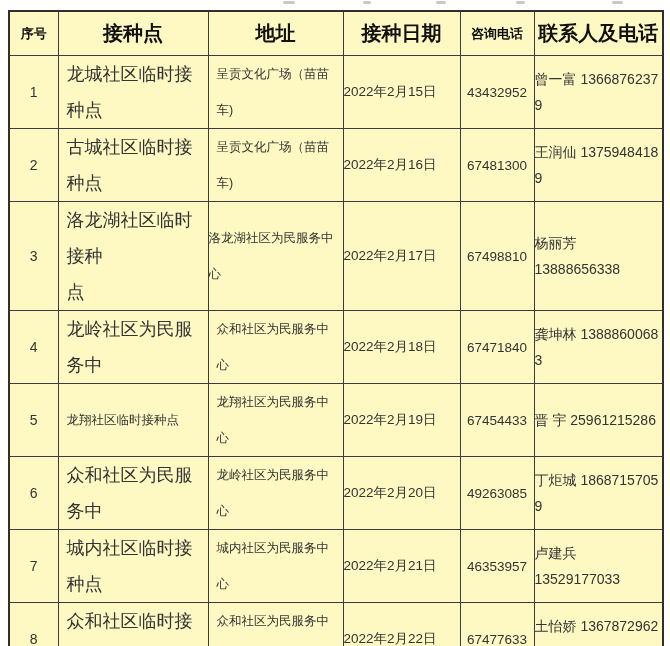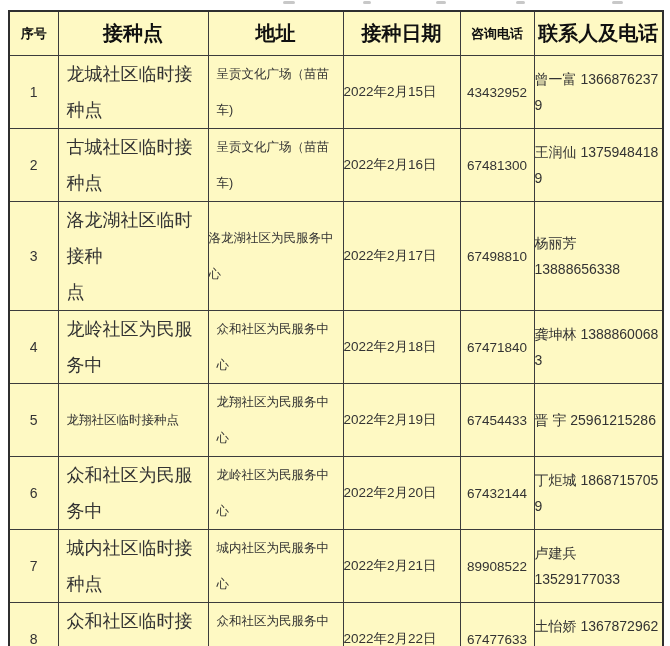--- a/index.html
+++ b/index.html
@@ -132,31 +132,31 @@
       <td class="c-date">2022年2月19日</td>
       <td class="c-phone">67454433</td>
       <td class="c-contact">晋 宇 25961215286</td>
     </tr>
     <tr class="body-row">
       <td class="c-no">6</td>
       <td class="c-site">众和社区为民服务中</td>
       <td class="c-addr">龙岭社区为民服务中
 心</td>
       <td class="c-date">2022年2月20日</td>
-      <td class="c-phone">67432144</td>
+      <td class="c-phone">49263085</td>
       <td class="c-contact">丁炬城 1868715705
 9</td>
     </tr>
     <tr class="body-row">
       <td class="c-no">7</td>
       <td class="c-site">城内社区临时接种点</td>
       <td class="c-addr">城内社区为民服务中
 心</td>
       <td class="c-date">2022年2月21日</td>
-      <td class="c-phone">89908522</td>
+      <td class="c-phone">46353957</td>
       <td class="c-contact">卢建兵13529177033</td>
     </tr>
     <tr class="body-row">
       <td class="c-no">8</td>
       <td class="c-site">众和社区临时接种点</td>
       <td class="c-addr">众和社区为民服务中
 心</td>
       <td class="c-date">2022年2月22日</td>
       <td class="c-phone">67477633</td>
       <td class="c-contact">土怡娇 1367872962

